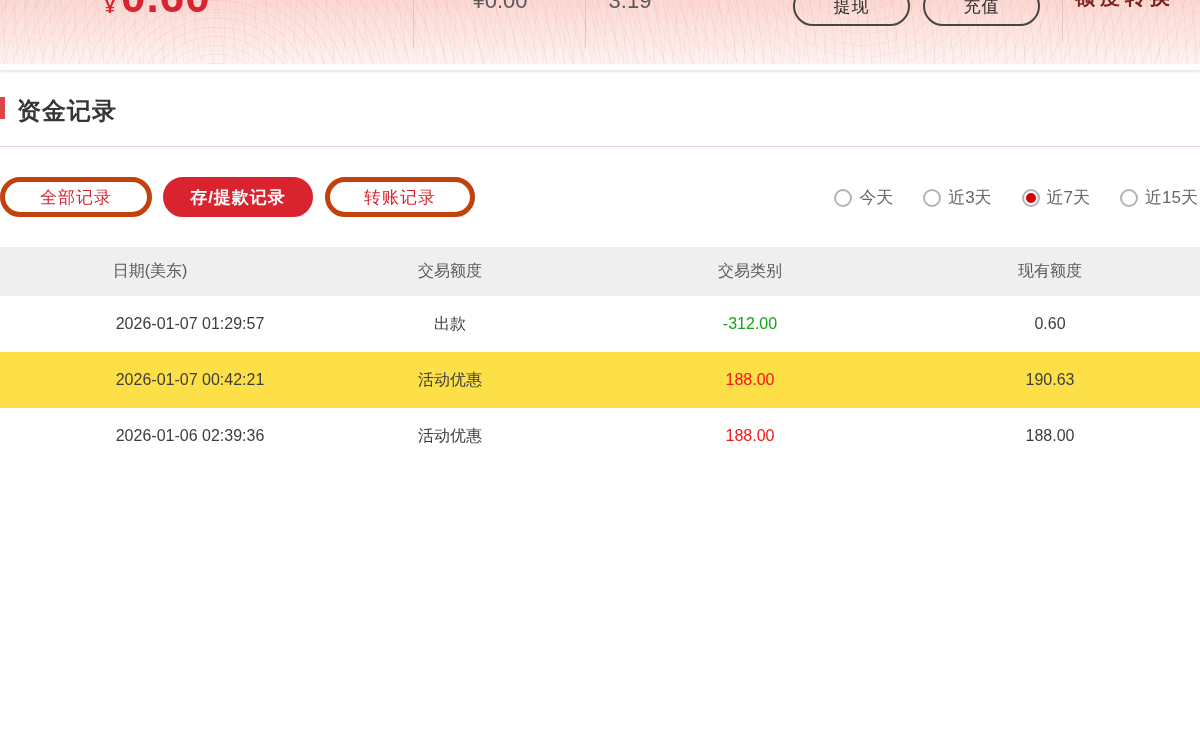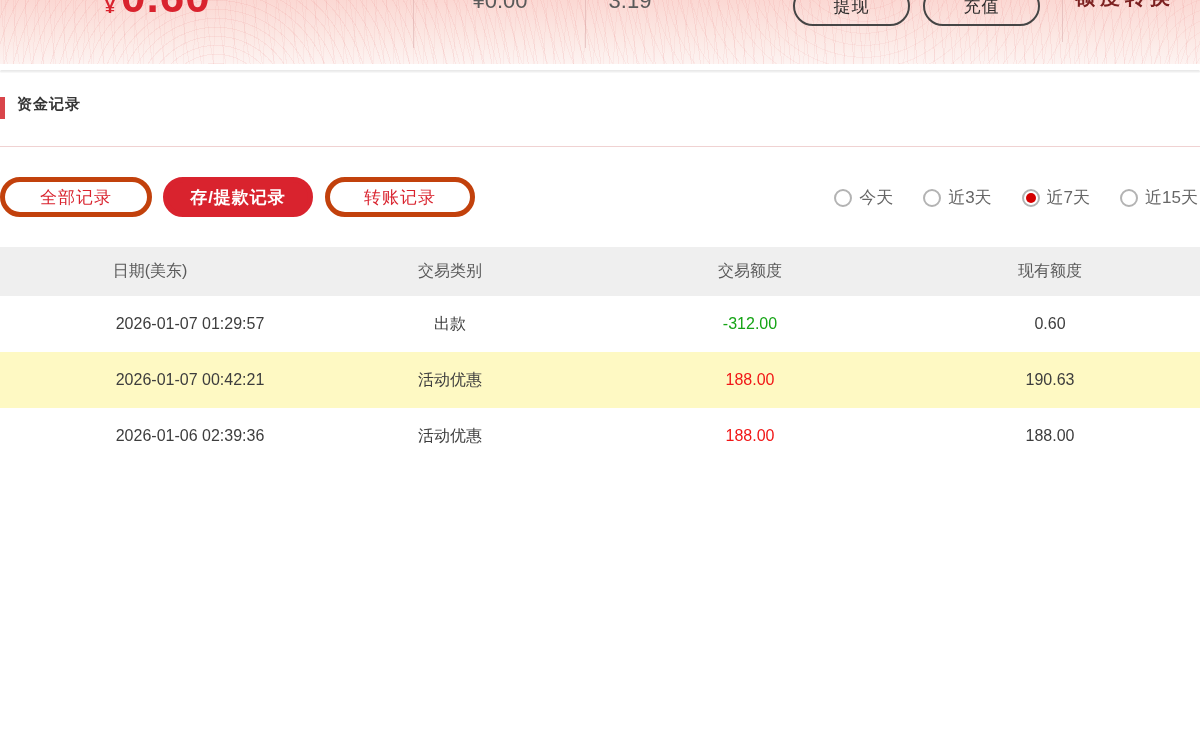--- a/index.html
+++ b/index.html
@@ -40,21 +40,21 @@
   }
   .banner-shadow {
     position:absolute; left:0; top:70px; width:1200px; height:3px;
     background:linear-gradient(180deg, rgba(0,0,0,0.10), rgba(0,0,0,0.02));
     border-radius:2px; filter:blur(0.5px);
   }
 
   
   .section-head { position:absolute; left:0; top:95px; width:1200px; height:26px; }
   .red-bar { position:absolute; left:0; top:2px; width:5px; height:22px; background:#d9454a; }
-  .section-title { position:absolute; left:17px; top:0; font-size:15px; font-weight:bold; color:#363636; letter-spacing:1px; }
+  .section-title { position:absolute; left:17px; top:0; font-size:24px; font-weight:bold; color:#363636; letter-spacing:1px; }
   .section-divider { position:absolute; left:0; top:146px; width:1200px; height:1px; background:#f0d2d2; }
 
   
   .pills { position:absolute; left:0; top:177px; height:40px; }
   .pill {
     position:absolute; top:0; height:40px; border-radius:20px; border:5px solid #c2410c;
     background:#fff; color:#d9232e; font-size:17px; display:flex; align-items:center; justify-content:center;
     cursor:pointer; letter-spacing:1px;
   }
   .pill.active { background:#d9232e; color:#fff; font-weight:bold; border-color:#d9232e; }
@@ -71,21 +71,21 @@
   }
   .range.checked .radio::after { content:""; width:10px; height:10px; border-radius:50%; background:#d40000; }
   .range-label { font-size:17px; color:#666; white-space:nowrap; }
 
   
   .table { position:absolute; left:0; top:247px; width:1200px; }
   .t-row { display:flex; width:1200px; }
   .t-head { height:49px; background:#efefef; }
   .t-body-row { height:56px; }
   .t-body-row.odd  { background:#fff; }
-  .t-body-row.even { background:#fef9c3; }
+  .t-body-row.even { background:#fde047; }
   .t-cell {
     width:25%; display:flex; align-items:center; justify-content:center;
     font-size:16px; color:#3d3d3d;
   }
   .t-head .t-cell { color:#595959; }
   .t-cell.date-cell { padding-left:80px; }
   .amount.green { color:#15a415; }
   .amount.red   { color:#f11717; }
 </style>
 </head>
@@ -136,22 +136,22 @@
     </div>
     <div class="range">
       <span class="radio"></span>
       <span class="range-label">近15天</span>
     </div>
   </div>
 
   <div class="table">
     <div class="t-row t-head">
       <div class="t-cell">日期(美东)</div>
+      <div class="t-cell">交易额度</div>
       <div class="t-cell">交易类别</div>
-      <div class="t-cell">交易额度</div>
       <div class="t-cell">现有额度</div>
     </div>
 
     <div class="t-row t-body-row odd">
       <div class="t-cell date-cell">2026-01-07 01:29:57</div>
       <div class="t-cell">出款</div>
       <div class="t-cell amount green">-312.00</div>
       <div class="t-cell">0.60</div>
     </div>
 

